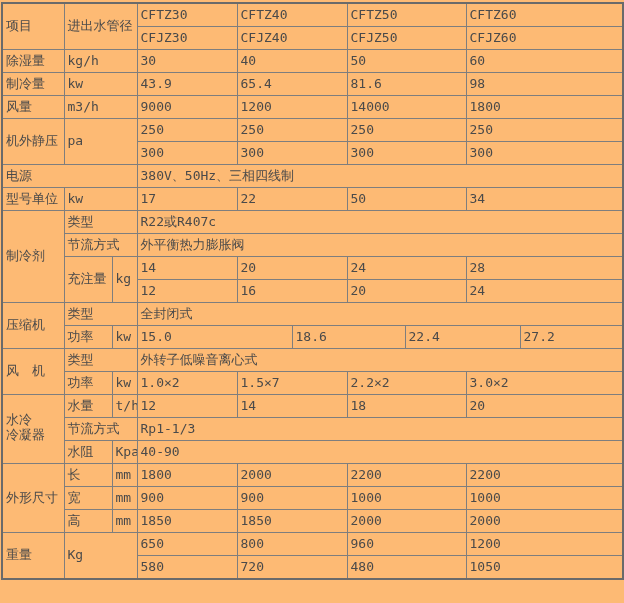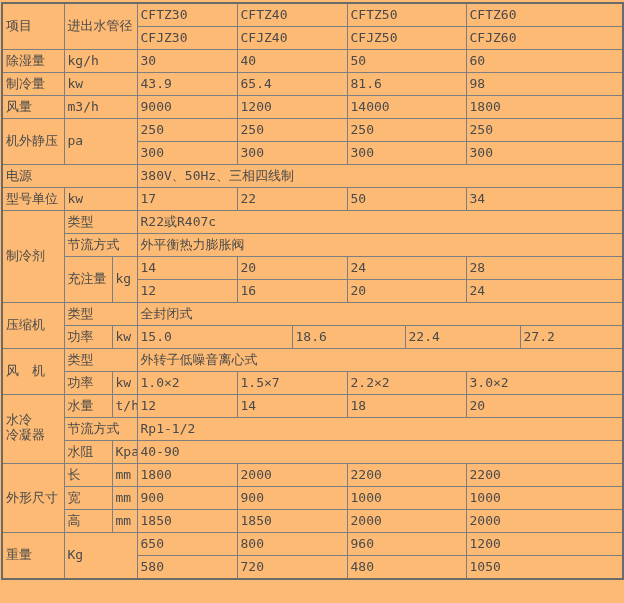--- a/index.html
+++ b/index.html
@@ -195,21 +195,21 @@
     <td>水量</td>
     <td>t/h</td>
     <td>12</td>
     <td colspan="2">14</td>
     <td colspan="2">18</td>
     <td colspan="2">20</td>
   </tr>
 
   <tr>
     <td colspan="2">节流方式</td>
-    <td colspan="7">Rp1-1/2</td>
+    <td colspan="7">Rp1-1/3</td>
   </tr>
 
   <tr>
     <td>水阻</td>
     <td>Kpa</td>
     <td colspan="7">40-90</td>
   </tr>
 
   <tr>
     <td rowspan="3">外形尺寸</td>

